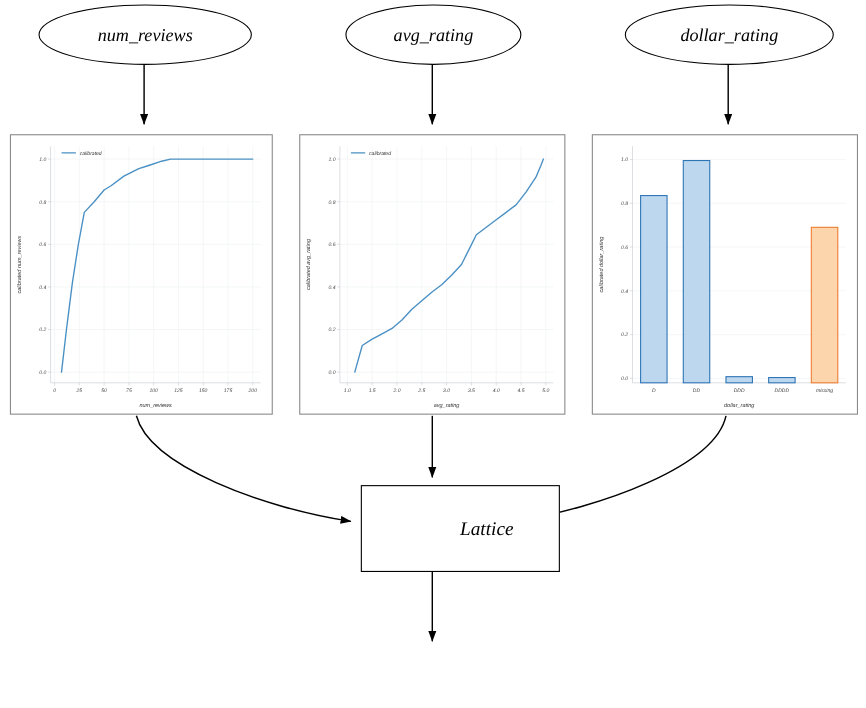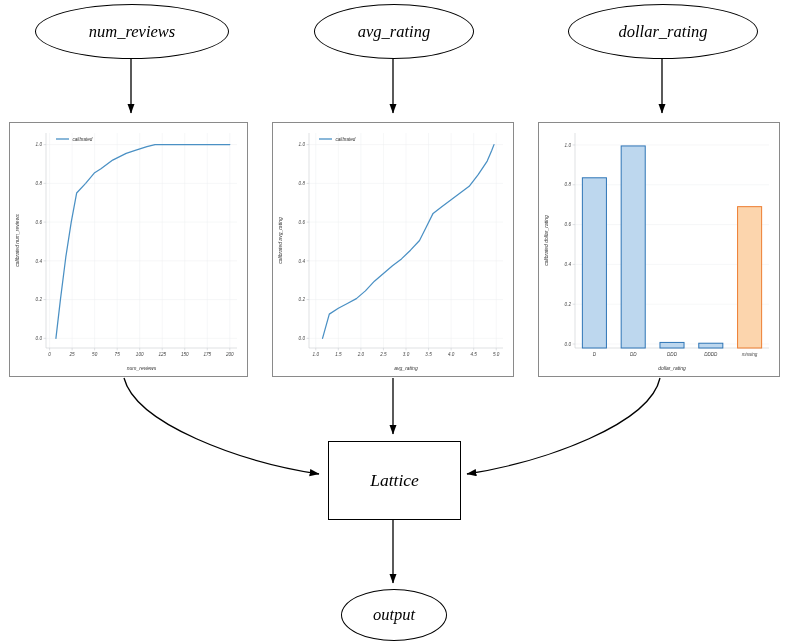--- a/index.html
+++ b/index.html
@@ -204,21 +204,18 @@
         <text x="133" y="233.4" class="tick-text" text-anchor="middle">DDD</text>
         <rect x="159.772" y="220.22222222222223" width="24.055999999999997" height="4.7777777777777715" fill="#bdd7ee" stroke="#2e75b6" stroke-width="1"></rect>
         <text x="171.79999999999998" y="233.4" class="tick-text" text-anchor="middle">DDDD</text>
         <rect x="198.572" y="83.65740740740742" width="24.055999999999997" height="141.34259259259258" fill="#fcd5ad" stroke="#ed7d31" stroke-width="1"></rect>
         <text x="210.6" y="233.4" class="tick-text" text-anchor="middle">missing</text>
         <text x="133" y="247" class="axis-title" text-anchor="middle">dollar_rating</text>
         <text x="9" y="117.5" class="axis-title" text-anchor="middle" transform="rotate(-90 9 117.5)">calibrated dollar_rating</text>
       </svg>
   </div>
 
-  <div class="node-box" style="left:328px;top:441px;width:131px;height:77px;">
+  <div class="node-box" style="left:328px;top:441px;width:131px;height:77px;padding-left:48px;">
     <span>Lattice</span>
   </div>
 
-  <div class="node-ellipse" style="left:341px;top:589px;width:104px;height:50px;">
-    <span>output</span>
-  </div>
 
 </div>
 
 </body></html>

